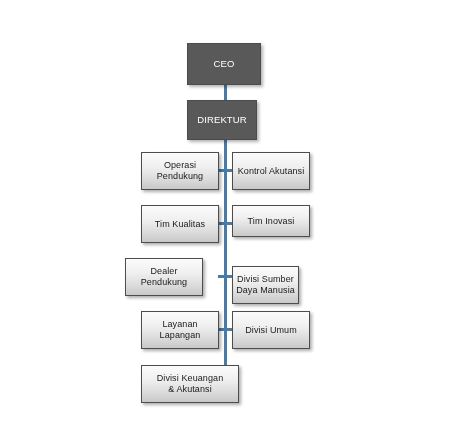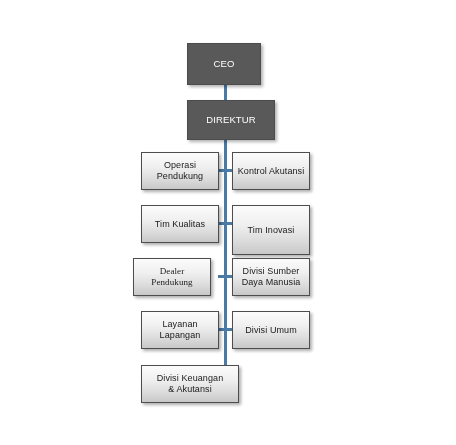--- a/index.html
+++ b/index.html
@@ -80,44 +80,44 @@
 
   <div class="trunk h-line" style="left:218px; top:328px; width:7px;"></div>
   <div class="trunk h-line" style="left:226px; top:328px; width:7px;"></div>
 
   <div class="trunk h-line" style="left:218px; top:383px; width:9px;"></div>
 
   <div class="node node-exec" style="left:187px; top:43px; width:74px; height:42px;">
     <span class="node-label">CEO</span>
   </div>
 
-  <div class="node node-exec" style="left:187px; top:100px; width:88px; height:40px;">
+  <div class="node node-exec" style="left:187px; top:100px; width:70px; height:40px;">
     <span class="node-label">DIREKTUR</span>
   </div>
 
   <div class="node node-unit" style="left:141px; top:152px; width:78px; height:38px;align-items:center;">
     <span class="node-label">Operasi
 Pendukung</span>
   </div>
   <div class="node node-unit" style="left:232px; top:152px; width:78px; height:38px;">
     <span class="node-label">Kontrol Akutansi</span>
   </div>
 
   <div class="node node-unit" style="left:141px; top:205px; width:78px; height:38px;">
     <span class="node-label">Tim Kualitas</span>
   </div>
-  <div class="node node-unit" style="left:232px; top:205px; width:78px; height:50px;">
+  <div class="node node-unit" style="left:232px; top:205px; width:78px; height:32px;">
     <span class="node-label">Tim Inovasi</span>
   </div>
 
-  <div class="node node-unit" style="left:133px; top:258px; width:78px; height:38px;font-family:Liberation Serif, serif;">
+  <div class="node node-unit" style="left:125px; top:258px; width:78px; height:38px;">
     <span class="node-label">Dealer
 Pendukung</span>
   </div>
-  <div class="node node-unit" style="left:232px; top:258px; width:78px; height:38px;">
+  <div class="node node-unit" style="left:232px; top:266px; width:67px; height:38px;">
     <span class="node-label">Divisi Sumber
 Daya Manusia</span>
   </div>
 
   <div class="node node-unit" style="left:141px; top:311px; width:78px; height:38px;">
     <span class="node-label">Layanan
 Lapangan</span>
   </div>
   <div class="node node-unit" style="left:232px; top:311px; width:78px; height:38px;text-align:right;">
     <span class="node-label">Divisi Umum</span>

